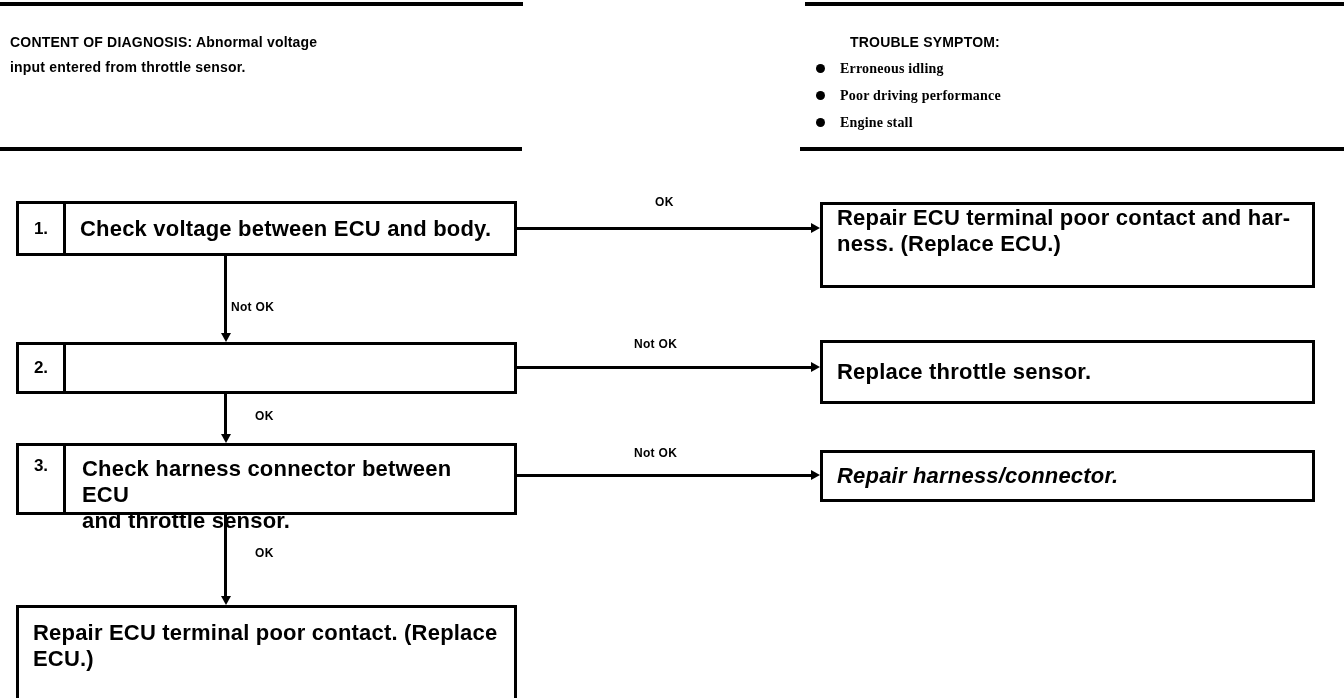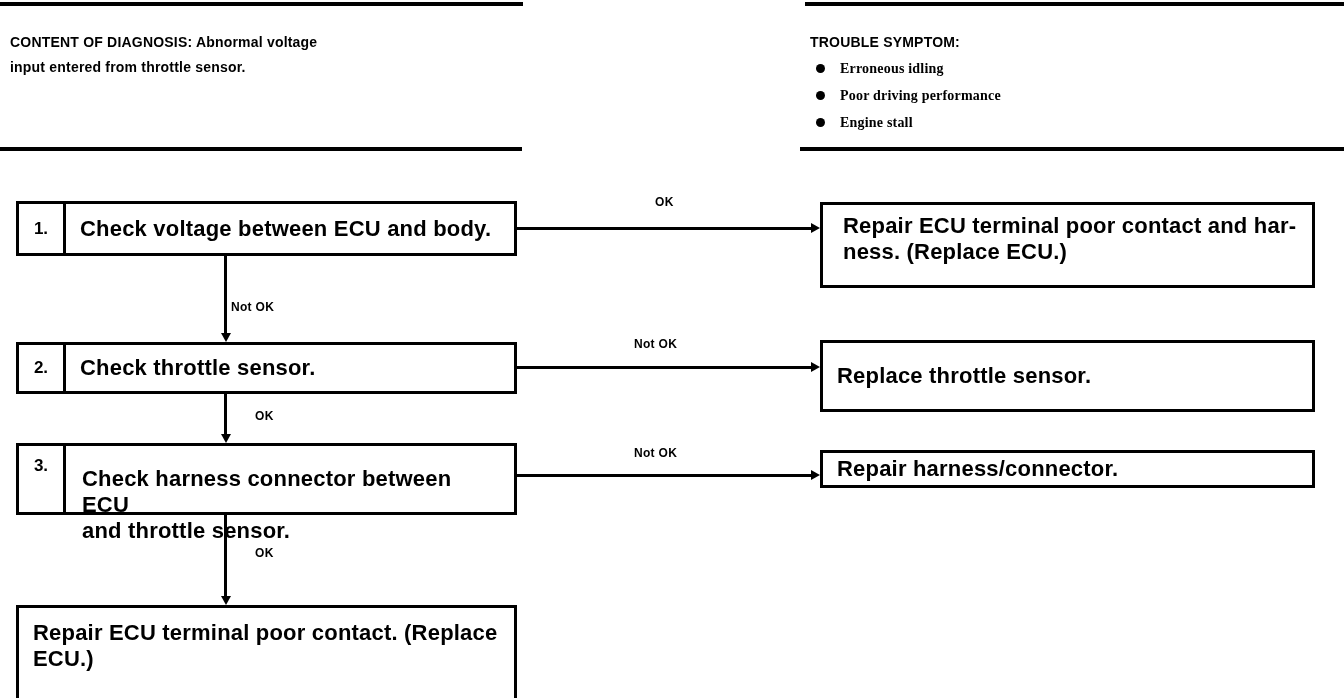--- a/index.html
+++ b/index.html
@@ -27,21 +27,21 @@
   .hdr-block {
     position: absolute;
     font-size: 14px;
     line-height: 25px;
     letter-spacing: 0.2px;
   }
   .hdr-title {
     font-weight: bold;
     white-space: pre-line;
   }
-  .sym-title { font-weight: bold; }
+  .sym-title { font-weight: bold; margin-left: 40px; }
   .sym-list {
     list-style: none;
     margin: 0;
     padding: 0;
   }
   .sym-list li {
     position: relative;
     padding-left: 30px;
     line-height: 27px;
     font-weight: bold;
@@ -80,21 +80,21 @@
     flex: 1 1 auto;
     display: flex;
     align-items: center;
     padding: 0 14px;
     font-size: 22px;
     font-weight: bold;
     line-height: 26px;
     letter-spacing: 0.2px;
     white-space: pre-line;
   }
-  .box.multiline .txt { align-items: flex-start; padding-top: 20px; }
+  .box.multiline .txt { align-items: flex-start; padding-top: 10px; }
 
   
   .vline {
     position: absolute;
     width: 3px;
     background: #000000;
   }
   .hline {
     position: absolute;
     height: 3px;
@@ -154,56 +154,55 @@
 <div class="box" style="left:16px; top:201px; width:501px; height:55px;">
   <div class="num">1.</div>
   <div class="txt">Check voltage between ECU and body.</div>
 </div>
 
 <div class="hline" style="left:517px; top:227px; width:295px;"></div>
 <div class="arrow-right" style="left:811px; top:223px;"></div>
 <div class="edge-label" style="left:655px; top:195px;">OK</div>
 
 <div class="box" style="left:820px; top:202px; width:495px; height:86px;">
-  <div class="txt" style="align-items:flex-start; padding-top:8px;margin-left:6px;">Repair ECU terminal poor contact and har-
+  <div class="txt" style="align-items:flex-start; padding-top:0;">Repair ECU terminal poor contact and har-
 ness. (Replace ECU.)</div>
 </div>
 
 <div class="vline" style="left:224px; top:256px; width:3px; height:78px;"></div>
 <div class="arrow-down" style="left:221px; top:333px;"></div>
 <div class="edge-label" style="left:231px; top:300px;">Not OK</div>
 
 <div class="box" style="left:16px; top:342px; width:501px; height:52px;">
   <div class="num">2.</div>
-  <div class="txt">Check throttle sensor.</div>
 </div>
 
 <div class="hline" style="left:517px; top:366px; width:295px;"></div>
 <div class="arrow-right" style="left:811px; top:362px;"></div>
 <div class="edge-label" style="left:634px; top:337px;">Not OK</div>
 
-<div class="box" style="left:820px; top:340px; width:495px; height:72px;">
+<div class="box" style="left:820px; top:340px; width:495px; height:64px;">
   <div class="txt">Replace throttle sensor.</div>
 </div>
 
 <div class="vline" style="left:224px; top:394px; width:3px; height:42px;"></div>
 <div class="arrow-down" style="left:221px; top:434px;"></div>
 <div class="edge-label" style="left:255px; top:409px;">OK</div>
 
 <div class="box multiline" style="left:16px; top:443px; width:501px; height:72px;">
   <div class="num" style="align-items:flex-start; padding-top:10px;">3.</div>
   <div class="txt" style="padding-left:16px;">Check harness connector between ECU
 and throttle sensor.</div>
 </div>
 
 <div class="hline" style="left:517px; top:474px; width:295px;"></div>
 <div class="arrow-right" style="left:811px; top:470px;"></div>
 <div class="edge-label" style="left:634px; top:446px;">Not OK</div>
 
-<div class="box" style="left:820px; top:450px; width:495px; height:38px;">
+<div class="box" style="left:820px; top:450px; width:495px; height:52px;font-style:italic;">
   <div class="txt">Repair harness/connector.</div>
 </div>
 
 <div class="vline" style="left:224px; top:515px; width:3px; height:84px;"></div>
 <div class="arrow-down" style="left:221px; top:596px;"></div>
 <div class="edge-label" style="left:255px; top:546px;">OK</div>
 
 <div class="box" style="left:16px; top:605px; width:501px; height:98px;">
   <div class="txt" style="align-items:flex-start; padding-top:12px;">Repair ECU terminal poor contact. (Replace
 ECU.)</div>

